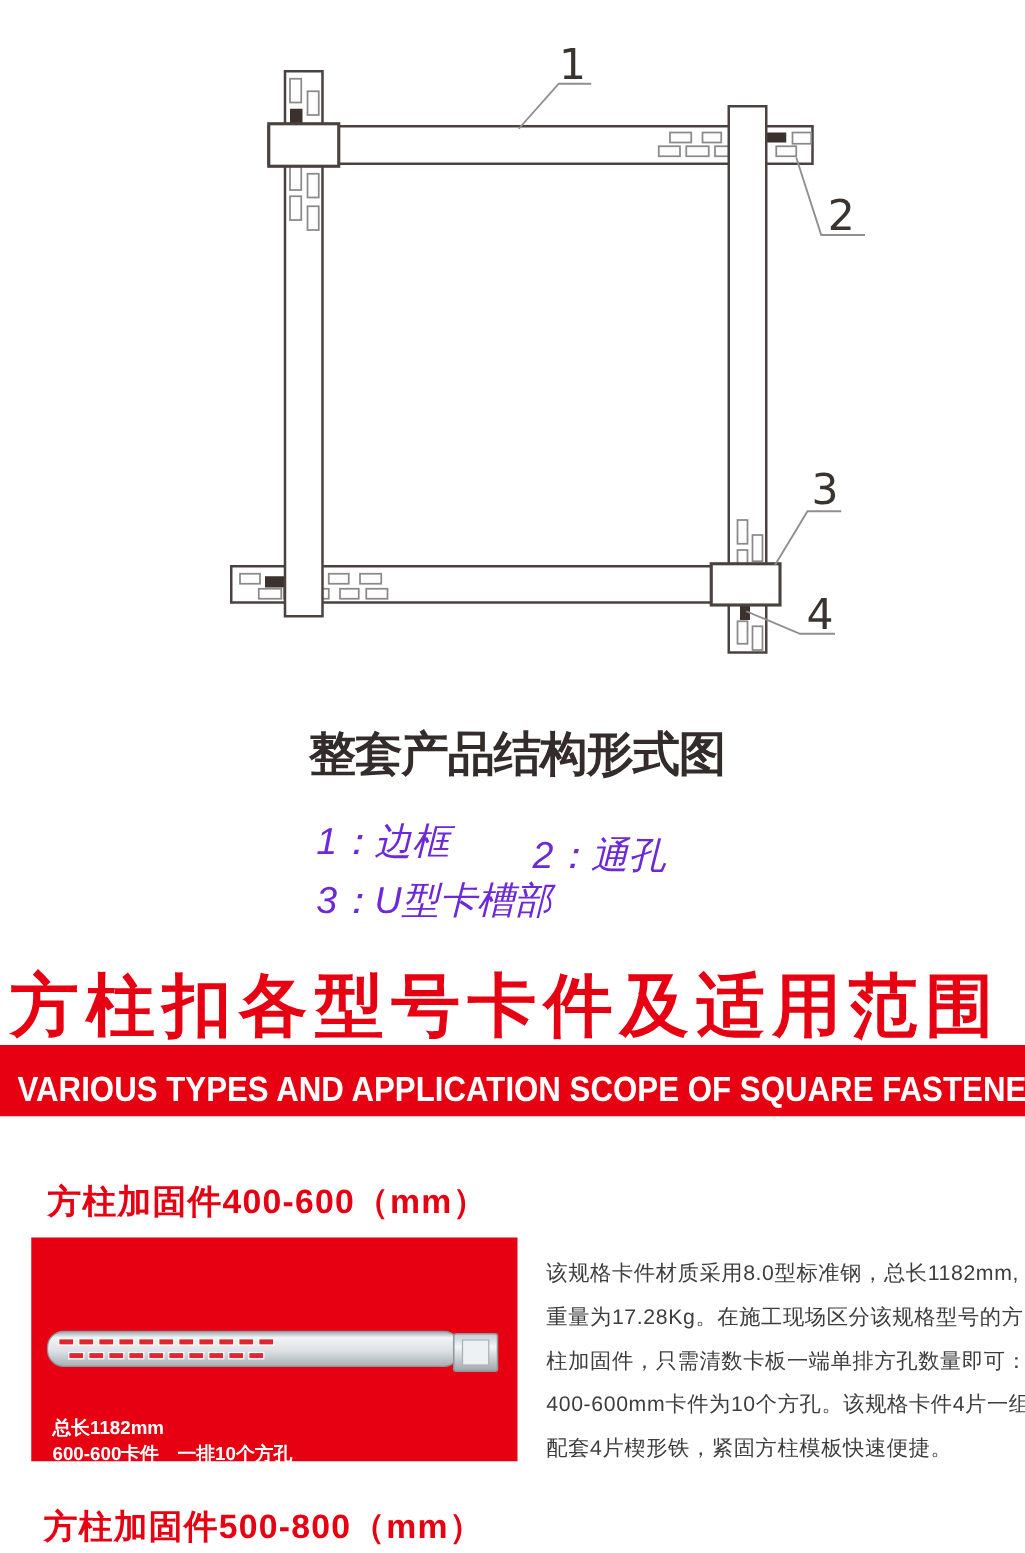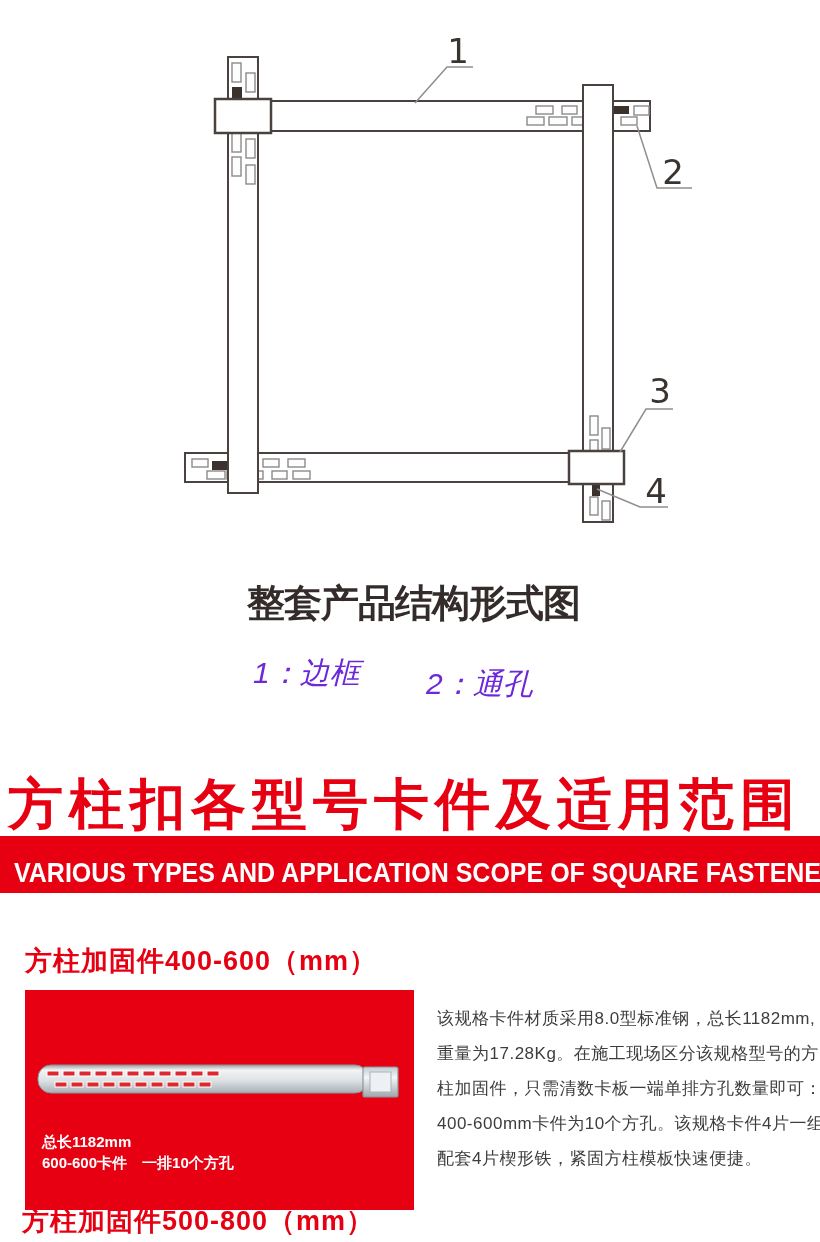--- a/index.html
+++ b/index.html
@@ -21,25 +21,25 @@
   .banner-band{position:absolute;left:0;top:836px;width:820px;height:57px;background:#e60012;}
   .banner-cn{position:absolute;left:8px;top:776px;width:812px;font-size:55px;line-height:1.05;
              font-weight:900;color:#e60012;letter-spacing:6px;white-space:nowrap;
              text-shadow:3px 0 0 #fff,-3px 0 0 #fff,0 3px 0 #fff,0 -3px 0 #fff,
                          2px 2px 0 #fff,-2px 2px 0 #fff,2px -2px 0 #fff,-2px -2px 0 #fff;}
   .banner-en{position:absolute;left:14px;top:856px;font-size:25px;font-weight:bold;color:#ffffff;
              letter-spacing:0;white-space:nowrap;transform:scaleY(1.12);transform-origin:left top;}
 
   
   .sec-heading{position:absolute;font-size:27px;font-weight:800;color:#e60012;
-               letter-spacing:1px;white-space:nowrap;}
+               letter-spacing:1px;white-space:nowrap;margin-left:13px;}
   #sec1-heading{left:25px;top:943px;}
   #sec2-heading{left:22px;top:1203px;}
 
-  .photo-box{position:absolute;left:25px;top:990px;width:389px;height:220px;background:#e60012;}
+  .photo-box{position:absolute;left:25px;top:990px;width:389px;height:179px;background:#e60012;}
   .photo-box svg{position:absolute;left:0;top:0;}
   .photo-cap{position:absolute;left:17px;color:#ffffff;font-weight:bold;font-size:15px;white-space:nowrap;}
   #cap1{top:143px;}
   #cap2{top:164px;}
 
   .description{position:absolute;left:437px;top:1001px;width:400px;font-size:17px;line-height:35px;
                color:#3d3d3d;white-space:pre;letter-spacing:0.5px;}
 </style>
 </head>
 <body>
@@ -118,20 +118,21 @@
       <text x="458" y="63">1</text>
       <text x="673" y="184">2</text>
       <text x="660" y="403">3</text>
       <text x="656" y="503">4</text>
     </g>
   </svg>
 
   <div class="structure-title">整套产品结构形式图</div>
   <span id="leg1" class="legend-item">1：边框</span>
   <span id="leg2" class="legend-item">2：通孔</span>
+  <span id="leg3" class="legend-item">3：U型卡槽部</span>
 
   <div class="banner-band"></div>
   <div class="banner-cn">方柱扣各型号卡件及适用范围</div>
   <div class="banner-en">VARIOUS TYPES AND APPLICATION SCOPE OF SQUARE FASTENER</div>
 
   <div id="sec1-heading" class="sec-heading">方柱加固件400-600（mm）</div>
 
   <div class="photo-box">
     <svg width="389" height="183" viewBox="0 0 389 183" xmlns="http://www.w3.org/2000/svg">
       <defs>

